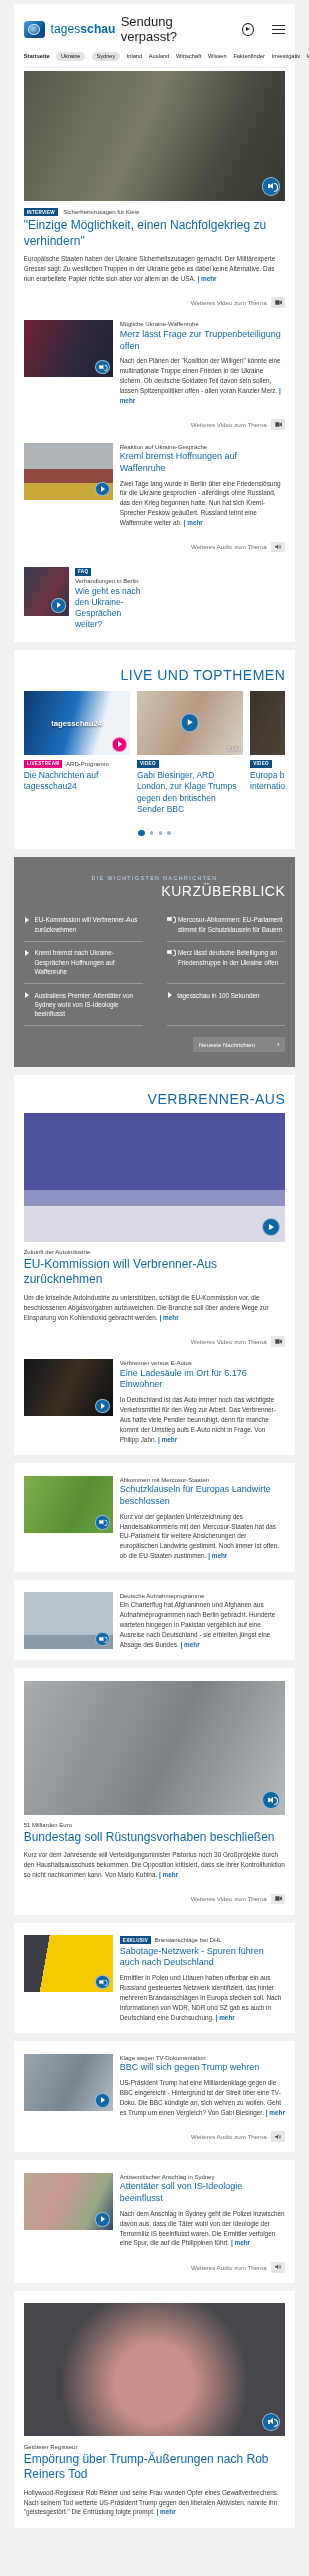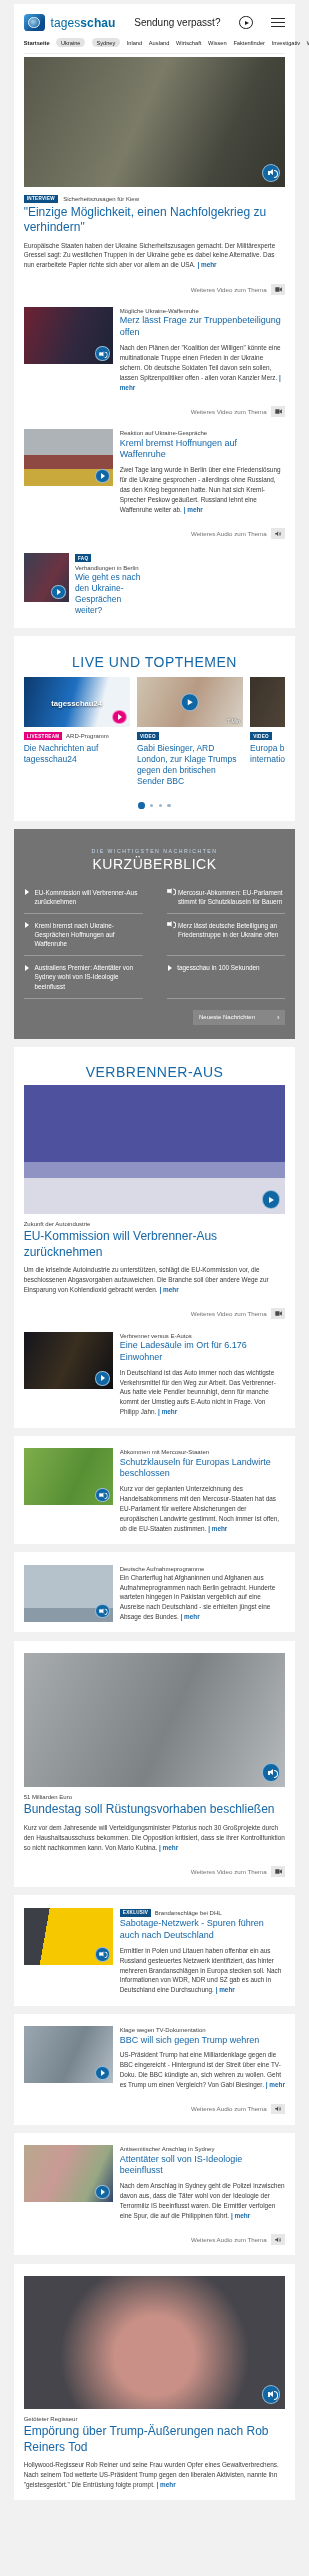--- a/index.html
+++ b/index.html
@@ -8,21 +8,21 @@
   .wrap{margin:0 14.4px 8.2px;background:#fff;padding:9.3px 9.3px 10.3px;box-sizing:border-box}
   .bluebox{background:#737373;color:#fff}
   
   .hrow{display:flex;align-items:center;gap:5.2px;padding:1px 0 4.1px}
   .logo{width:21.6px;height:16.5px;border-radius:3.6px;background:linear-gradient(135deg,#41a0e0,#0b4d8c 70%);
     position:relative;flex:none;cursor:pointer}
   .logo::after{content:"";position:absolute;left:4.6px;top:2.6px;width:9.3px;height:9.3px;border-radius:50%;
     border:1.5px solid #eaf3fb;background:radial-gradient(circle at 40% 40%,#9fd1f2,#0c5a9a)}
   .brand{font-size:12px;color:#0369a1;letter-spacing:0.1px}
   .brand b{font-weight:700}
-  .missed{margin-left:auto;display:flex;align-items:center;gap:19px;font-size:10px;color:#222}
+  .missed{margin-left:auto;display:flex;align-items:center;gap:19px;font-size:13px;color:#222}
   .pcirc{width:11.3px;height:11.3px;border-radius:50%;border:1px solid #1c1c1c;display:flex;align-items:center;justify-content:center}
   .pcirc .tri{border-left:4.1px solid #1c1c1c;border-top:2.6px solid transparent;border-bottom:2.6px solid transparent;margin-left:1px}
   .burger{margin-left:13.4px;width:14px;display:flex;flex-direction:column;gap:2.6px;cursor:pointer}
   .burger i{height:1.5px;background:#2a2a2a;display:block}
   
   .nav{display:flex;align-items:center;gap:6.7px;font-size:5.7px;color:#222;padding:3.1px 0 6.2px;border-bottom:0.5px solid #ededed;white-space:nowrap}
   .nav span{cursor:pointer}
   .nav .act{font-weight:700}
   .pill{background:#e3e3e3;border-radius:5.2px;padding:1.5px 4.6px}
   
@@ -52,27 +52,27 @@
   .row{display:flex;gap:7px;margin-top:12.4px}
   .row .txt{flex:1;min-width:0;padding-top:1px}
   .hgrid{display:grid;grid-template-columns:1fr 1fr;column-gap:14.4px;row-gap:15.5px;margin-top:14.4px}
   .half{display:flex;gap:6.2px}
   .half .txt{flex:1;min-width:0}
   .extra{display:flex;justify-content:flex-end;align-items:center;gap:4.6px;margin-top:13.4px;font-size:6.2px;color:#707070}
   .chip{width:14px;height:10.8px;background:#e7e7e7;display:flex;align-items:center;justify-content:center;cursor:pointer}
   .chip svg{display:block}
   
   .eyebrow{text-align:center;font-size:5.2px;letter-spacing:1.5px;color:#676767;margin:5.2px 0 2.1px}
-  .sect{text-align:center;font-size:14px;letter-spacing:0.5px;color:#1567a8;margin:1px 0 5.2px;font-weight:400}
+  .sect{text-align:right;font-size:14px;letter-spacing:0.5px;color:#1567a8;margin:1px 0 5.2px;font-weight:400}
   .bluebox .eyebrow{color:#c6daec}
   .bluebox .sect{color:#fff}
   
   .caro{display:flex;gap:7.2px;overflow:hidden;margin-top:7.2px}
   .card{width:106px;flex:none;cursor:pointer}
-  .cimg{height:50px;position:relative;margin-bottom:5.2px}
+  .cimg{height:64px;position:relative;margin-bottom:5.2px}
   .card .t-sm{margin-top:2.6px}
   .dots{display:flex;gap:5.2px;justify-content:center;align-items:center;margin:13.4px 0 2.1px}
   .dot{width:3.6px;height:3.6px;border-radius:50%;background:#9fb4c6;cursor:pointer}
   .dot.on{width:6.7px;height:6.7px;background:#1567a8}
   .dur{position:absolute;right:3.1px;bottom:3.1px;color:#fff;font-size:5.2px;text-shadow:0 0 2.1px #000}
   .wm{position:absolute;left:0;right:0;top:44%;text-align:center;color:#fff;font-size:7.7px;font-weight:700;text-shadow:0 0.5px 2.1px rgba(0,0,0,.6)}
   
   .kgrid{display:grid;grid-template-columns:1fr 1fr;column-gap:24px;margin-top:9.3px}
   .kitem{display:flex;gap:5.2px;align-items:flex-start;padding:6.7px 0;border-bottom:0.5px solid rgba(255,255,255,.28);
     font-size:6.4px;line-height:1.45;color:#fff;cursor:pointer}

